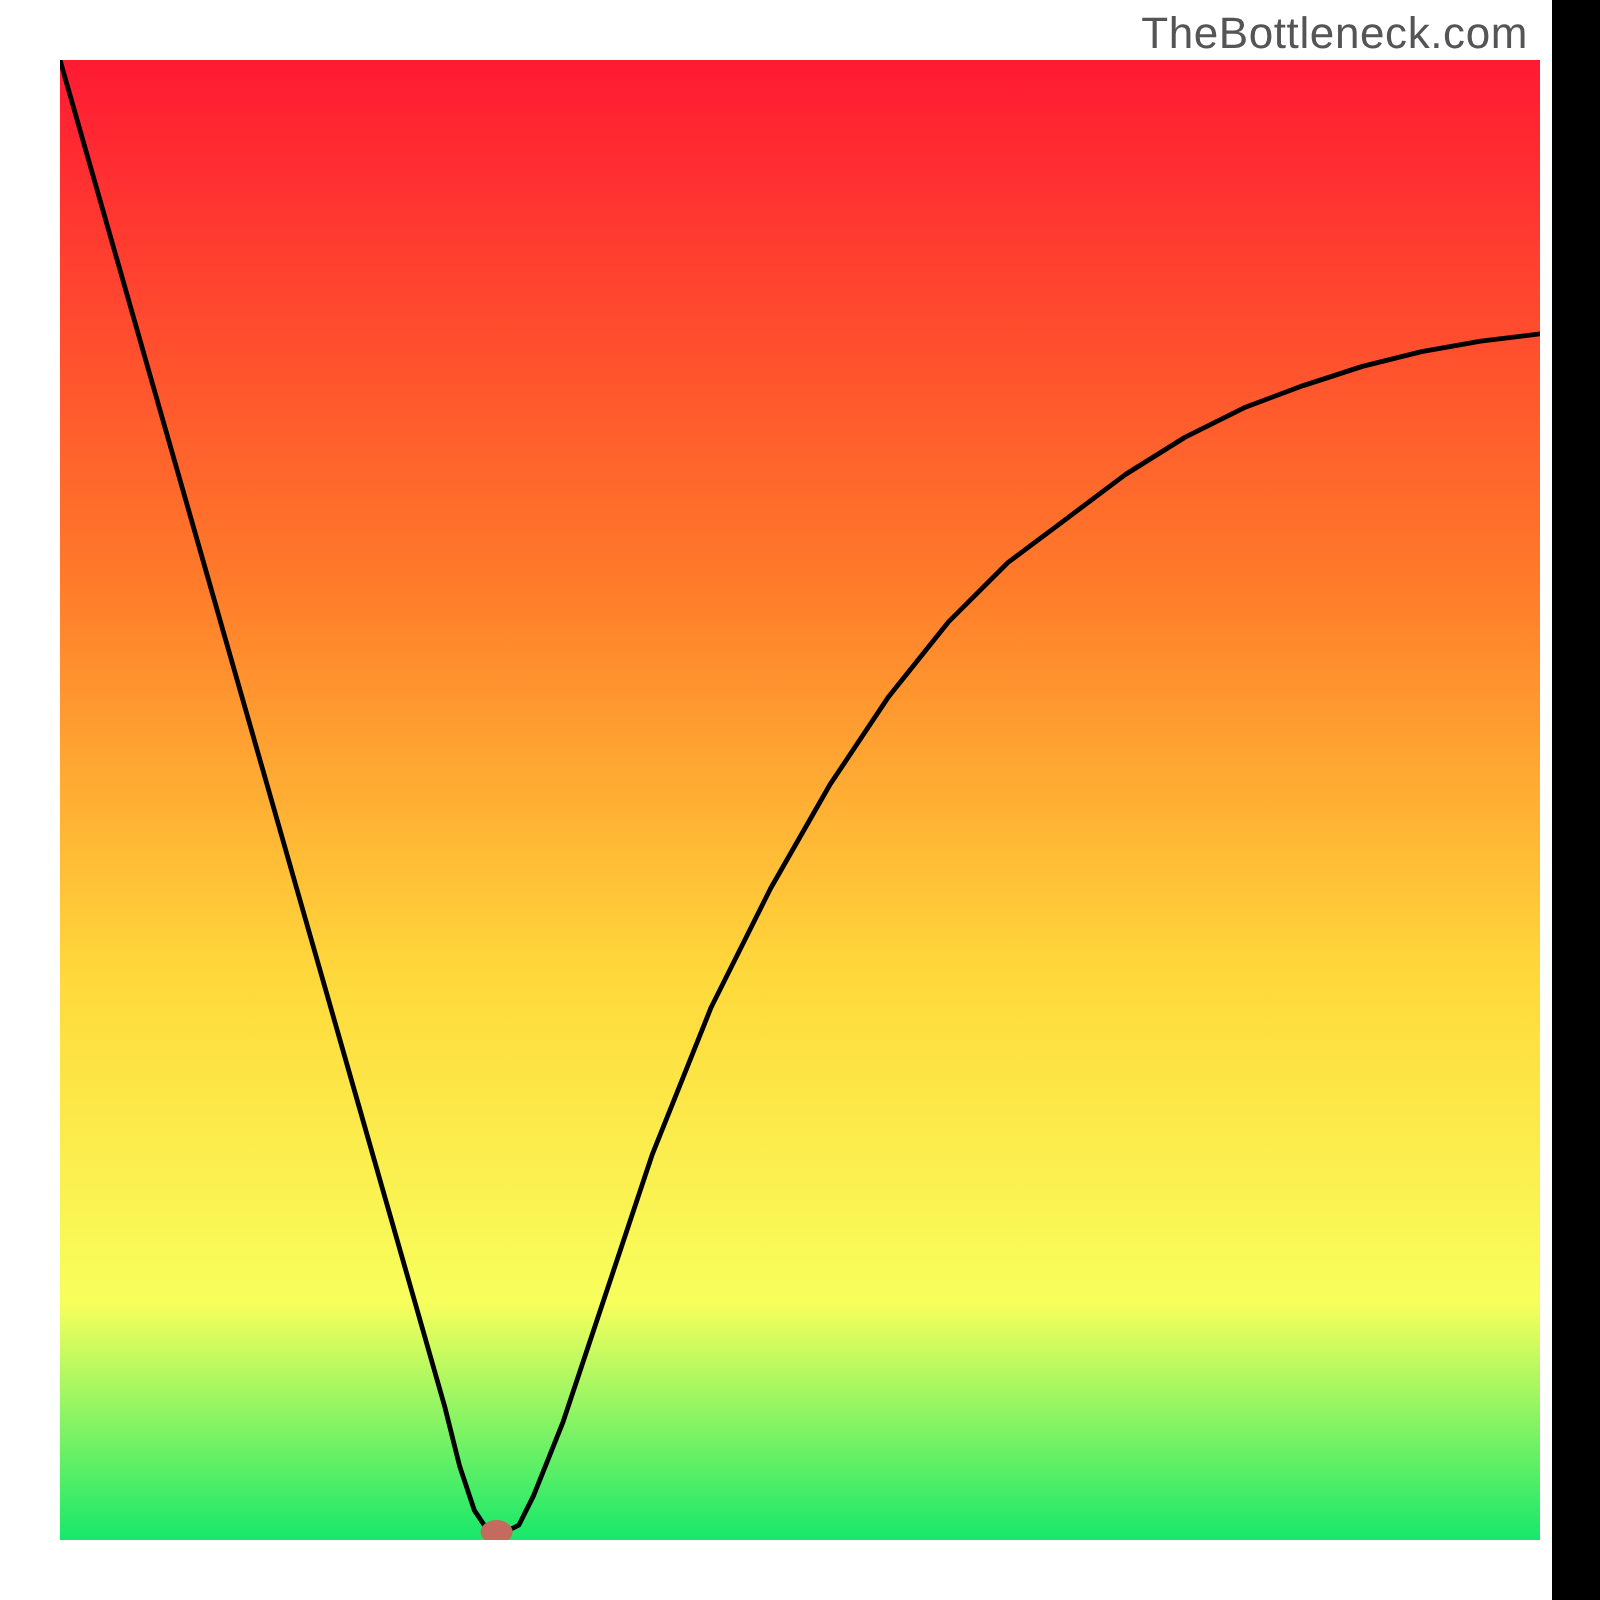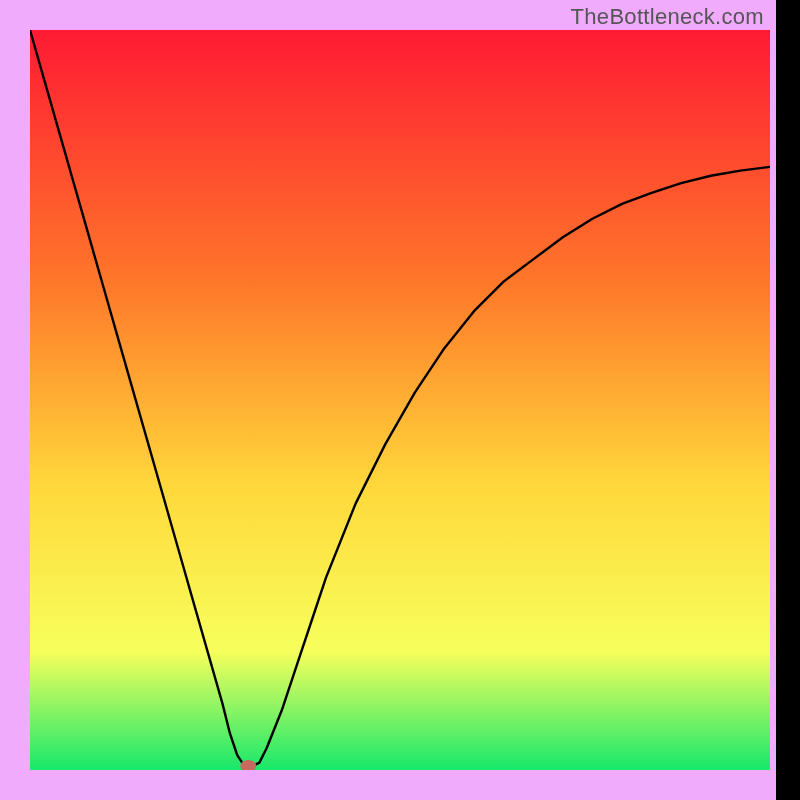--- a/index.html
+++ b/index.html
@@ -8,21 +8,21 @@
     width: 800px;
     height: 800px;
     background: #000;
     font-family: Arial, Helvetica, sans-serif;
     overflow: hidden;
   }
   .frame {
     position: relative;
     width: 776px;
     height: 800px;
-    background: #f0abfc;
+    background: #ffffff;
   }
   .watermark {
     position: absolute;
     top: 4px;
     right: 12px;
     color: #555;
     font-size: 22px;
     font-weight: 500;
     letter-spacing: 0.3px;
     user-select: none;

